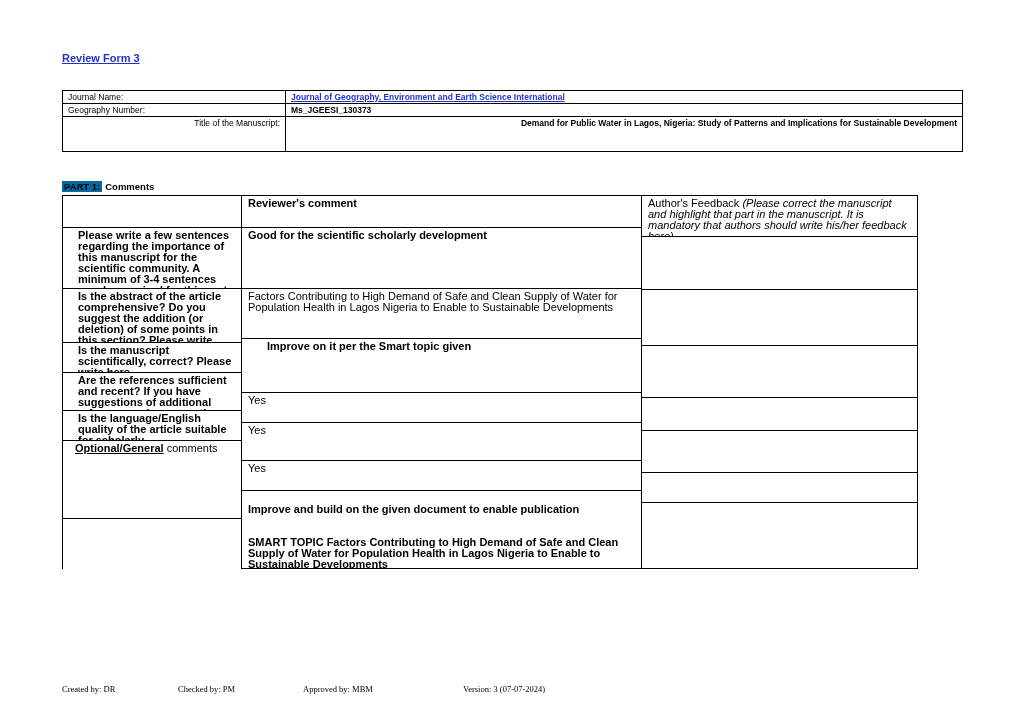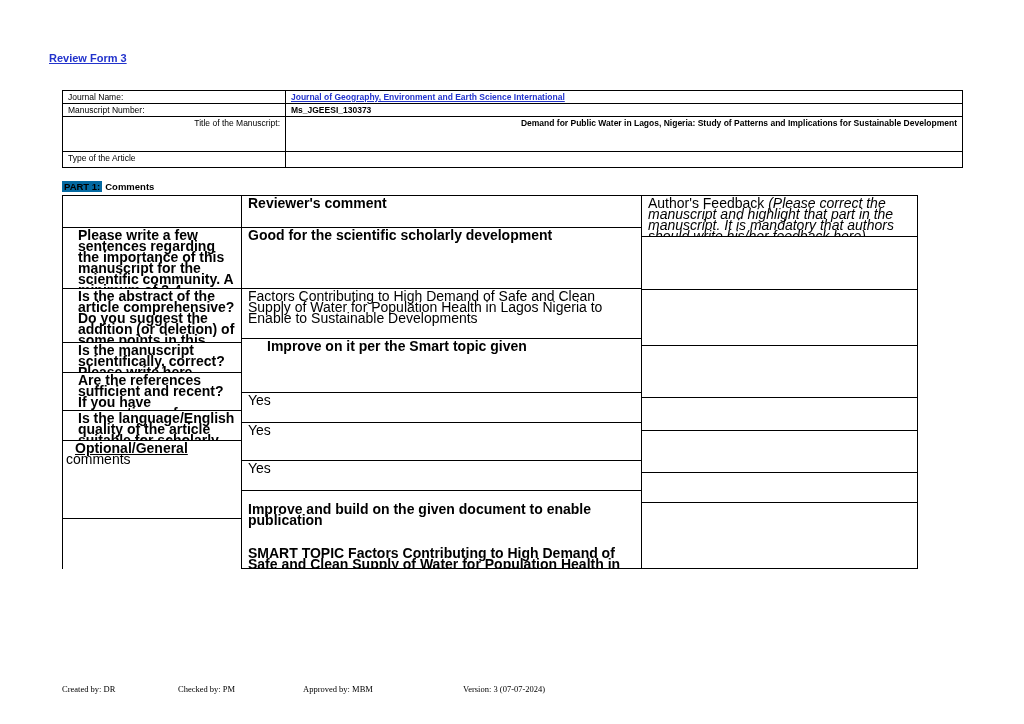--- a/index.html
+++ b/index.html
@@ -3,21 +3,21 @@
 <meta charset="utf-8">
 <style>
   * { margin:0; padding:0; box-sizing:border-box; }
   html,body { background:#ffffff; }
   .page {
     position:relative; width:1024px; height:724px; background:#ffffff;
     font-family:"Liberation Sans", sans-serif; color:#000;
   }
   
   .doc-title {
-    position:absolute; left:49px; top:52px;
+    position:absolute; left:62px; top:52px;
     font-size:11px; font-weight:bold; color:#2233cc;
     text-decoration:underline;
   }
   
   .info-table {
     position:absolute; left:62px; top:90px; width:901px;
     border-collapse:collapse; table-layout:fixed;
     font-size:8.5px; line-height:10px;
   }
   .info-table td {
@@ -36,21 +36,21 @@
   
   .comments-table { position:absolute; left:62px; top:195px; display:flex; }
   .ctcol { border-top:1px solid #000; }
   .ctcol.first { border-left:1px solid #000; }
   .ctcol { border-right:1px solid #000; }
   .col-q { width:180px; }
   .col-r { width:400px; }
   .col-a { width:276px; }
   .cell {
     border-bottom:1px solid #000; overflow:hidden;
-    font-size:14px; line-height:11px; padding:2px 6px 0 6px;
+    font-size:11px; line-height:11px; padding:2px 6px 0 6px;
     white-space:pre-line;
   }
   .cell.q { font-weight:bold; padding-left:15px; }
   .cell.noindent { padding-left:3px; font-weight:normal; }
   .cell.b { font-weight:bold; }
   .cell.ind { padding-left:25px; }
   .hdr-italic { font-style:italic; font-weight:normal; }
   .para { margin-bottom:11px; }
   .ul-b { font-weight:bold; text-decoration:underline;margin-left:9px; }
   
@@ -78,30 +78,26 @@
     <colgroup>
         <col class="c1">
         <col>
       </colgroup>
     <tbody>
         <tr class="row-h1">
       <td>Journal Name:</td>
       <td><span class="journal-link">Journal of Geography, Environment and Earth Science International</span></td>
     </tr>
     <tr class="row-h2">
-      <td>Manuscript Number:</td>
+      <td>Geography Number:</td>
       <td class="bold">Ms_JGEESI_130373</td>
     </tr>
     <tr class="row-h3">
       <td>Title of the Manuscript:</td>
       <td class="bold">Demand for Public Water in Lagos, Nigeria: Study of Patterns and Implications for Sustainable Development</td>
-    </tr>
-    <tr class="row-h4">
-      <td>Type of the Article</td>
-      <td></td>
     </tr>
   </tbody>
     </table>
 
   <div class="part-line">
     <span class="hl">PART 1:</span><span class="part-rest">Comments</span>
   </div>
 
   <div class="comments-table">
 

